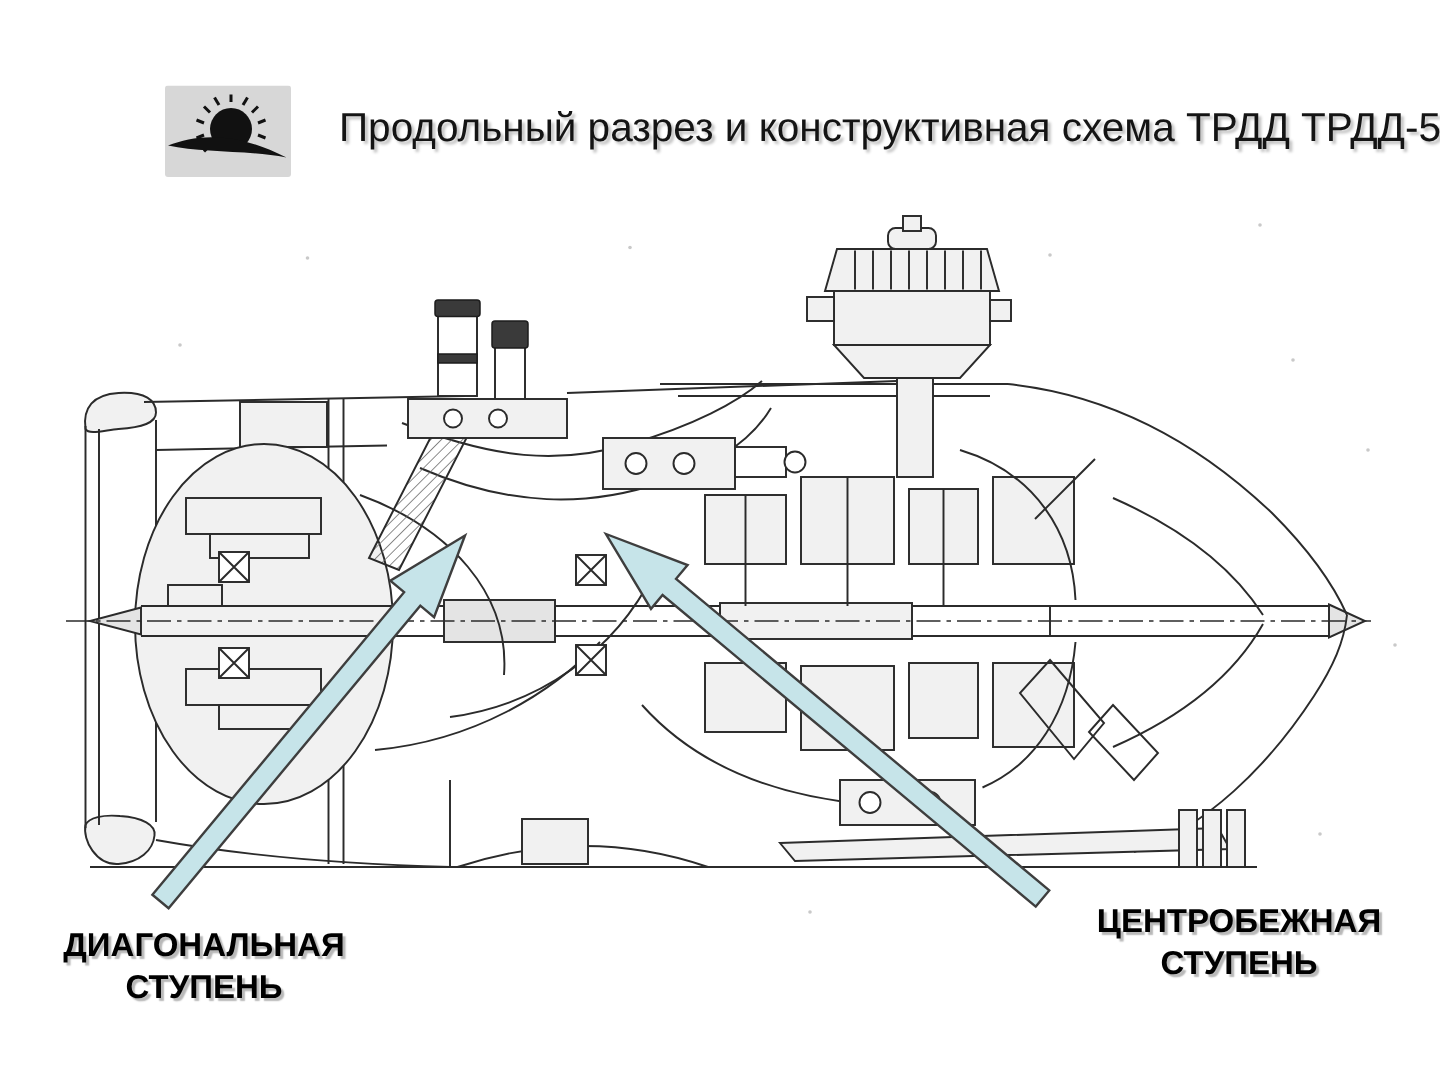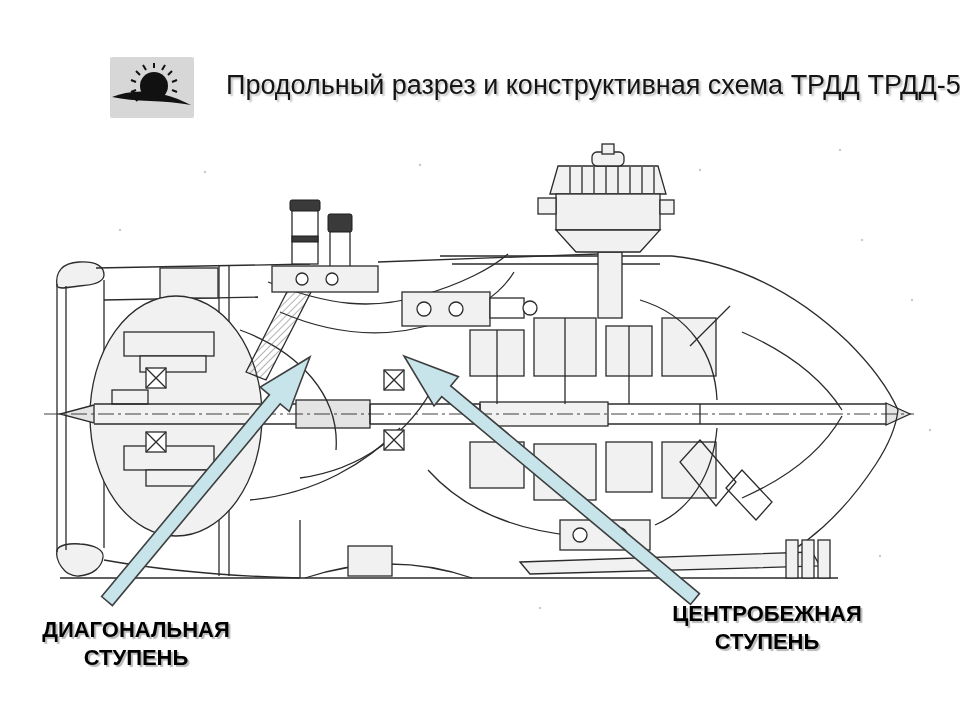--- a/index.html
+++ b/index.html
@@ -16,21 +16,21 @@
   }
   .logo-box{
     position:absolute;left:110px;top:57px;width:84px;height:61px;
   }
   .callout-label{
     position:absolute;text-align:center;
     font-size:22px;font-weight:bold;color:#000;line-height:28px;
     text-shadow:2px 2px 1px #b8b8b8;
   }
   #label-diagonal{left:24px;top:616px;width:224px;}
-  #label-centrifugal{left:642px;top:600px;width:250px;}
+  #label-centrifugal{left:701px;top:600px;width:250px;}
   svg.diagram{position:absolute;left:0;top:0;}
   .ln{stroke:#2b2b2b;stroke-width:1.3;fill:none;}
   .lnf{stroke:#2b2b2b;stroke-width:1.3;fill:#f1f1f1;}
   .lnd{stroke:#2b2b2b;stroke-width:1.3;fill:#e4e4e4;}
   .lnw{stroke:#2b2b2b;stroke-width:1.3;fill:#ffffff;}
   .dark{fill:#3a3a3a;stroke:#1d1d1d;stroke-width:1;}
   .center-line{stroke:#2b2b2b;stroke-width:0.9;stroke-dasharray:16 4 3 4;fill:none;}
   .callout-arrow{stroke:#3e3e3e;stroke-width:1.6;}
 </style>
 </head>

